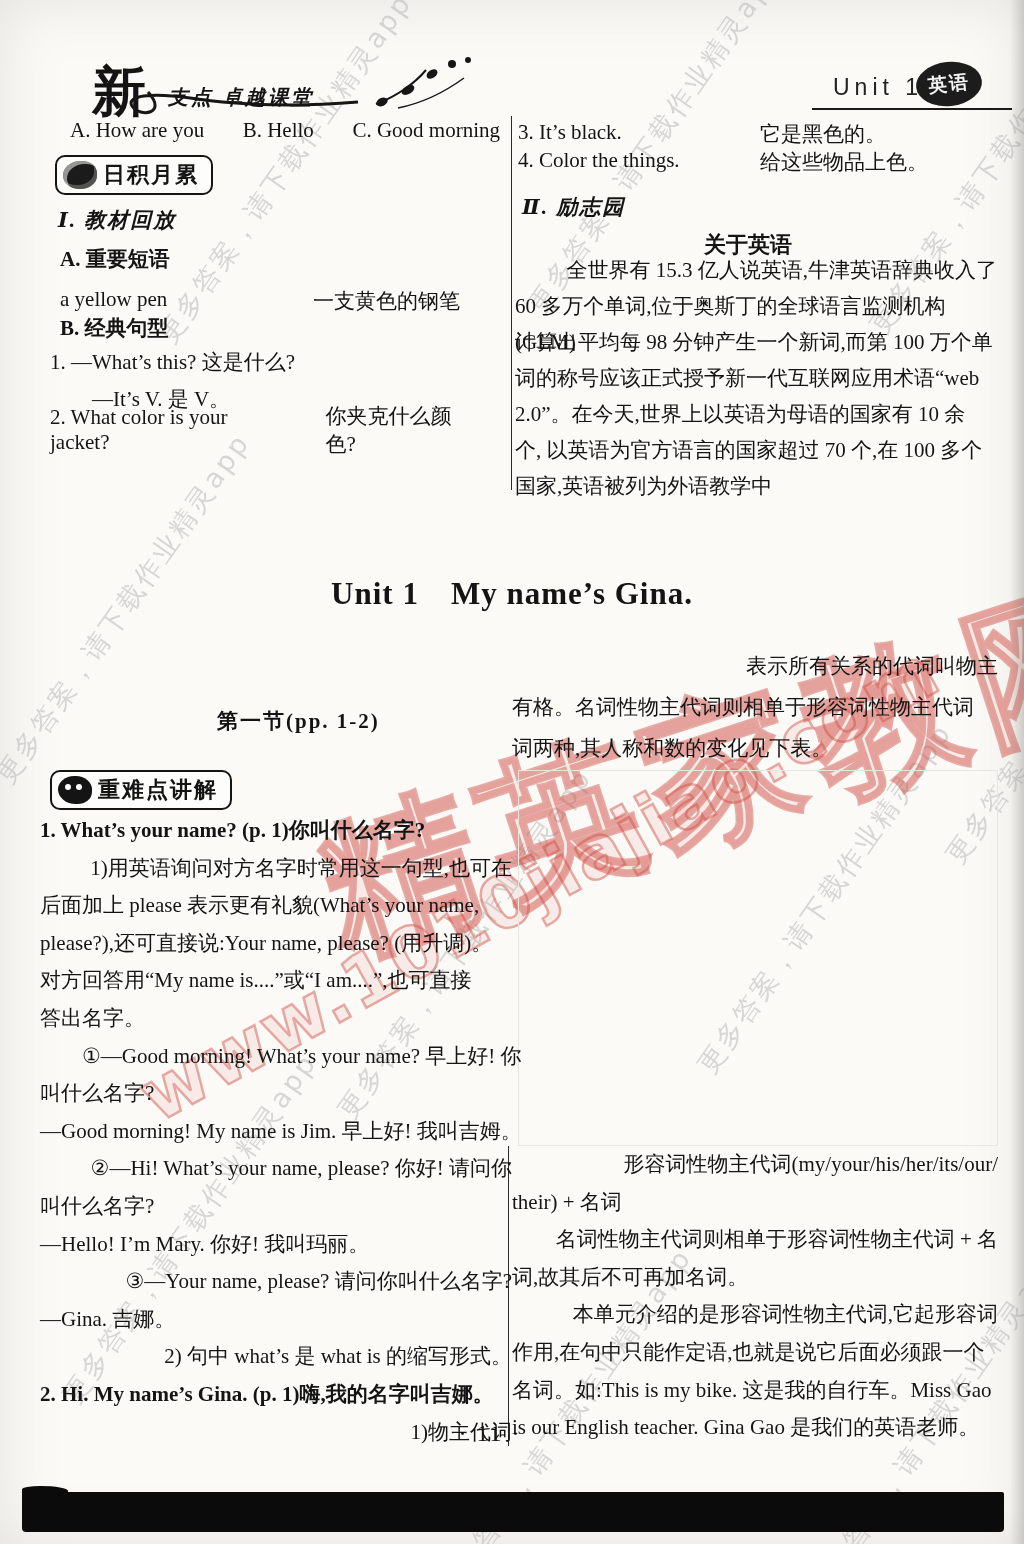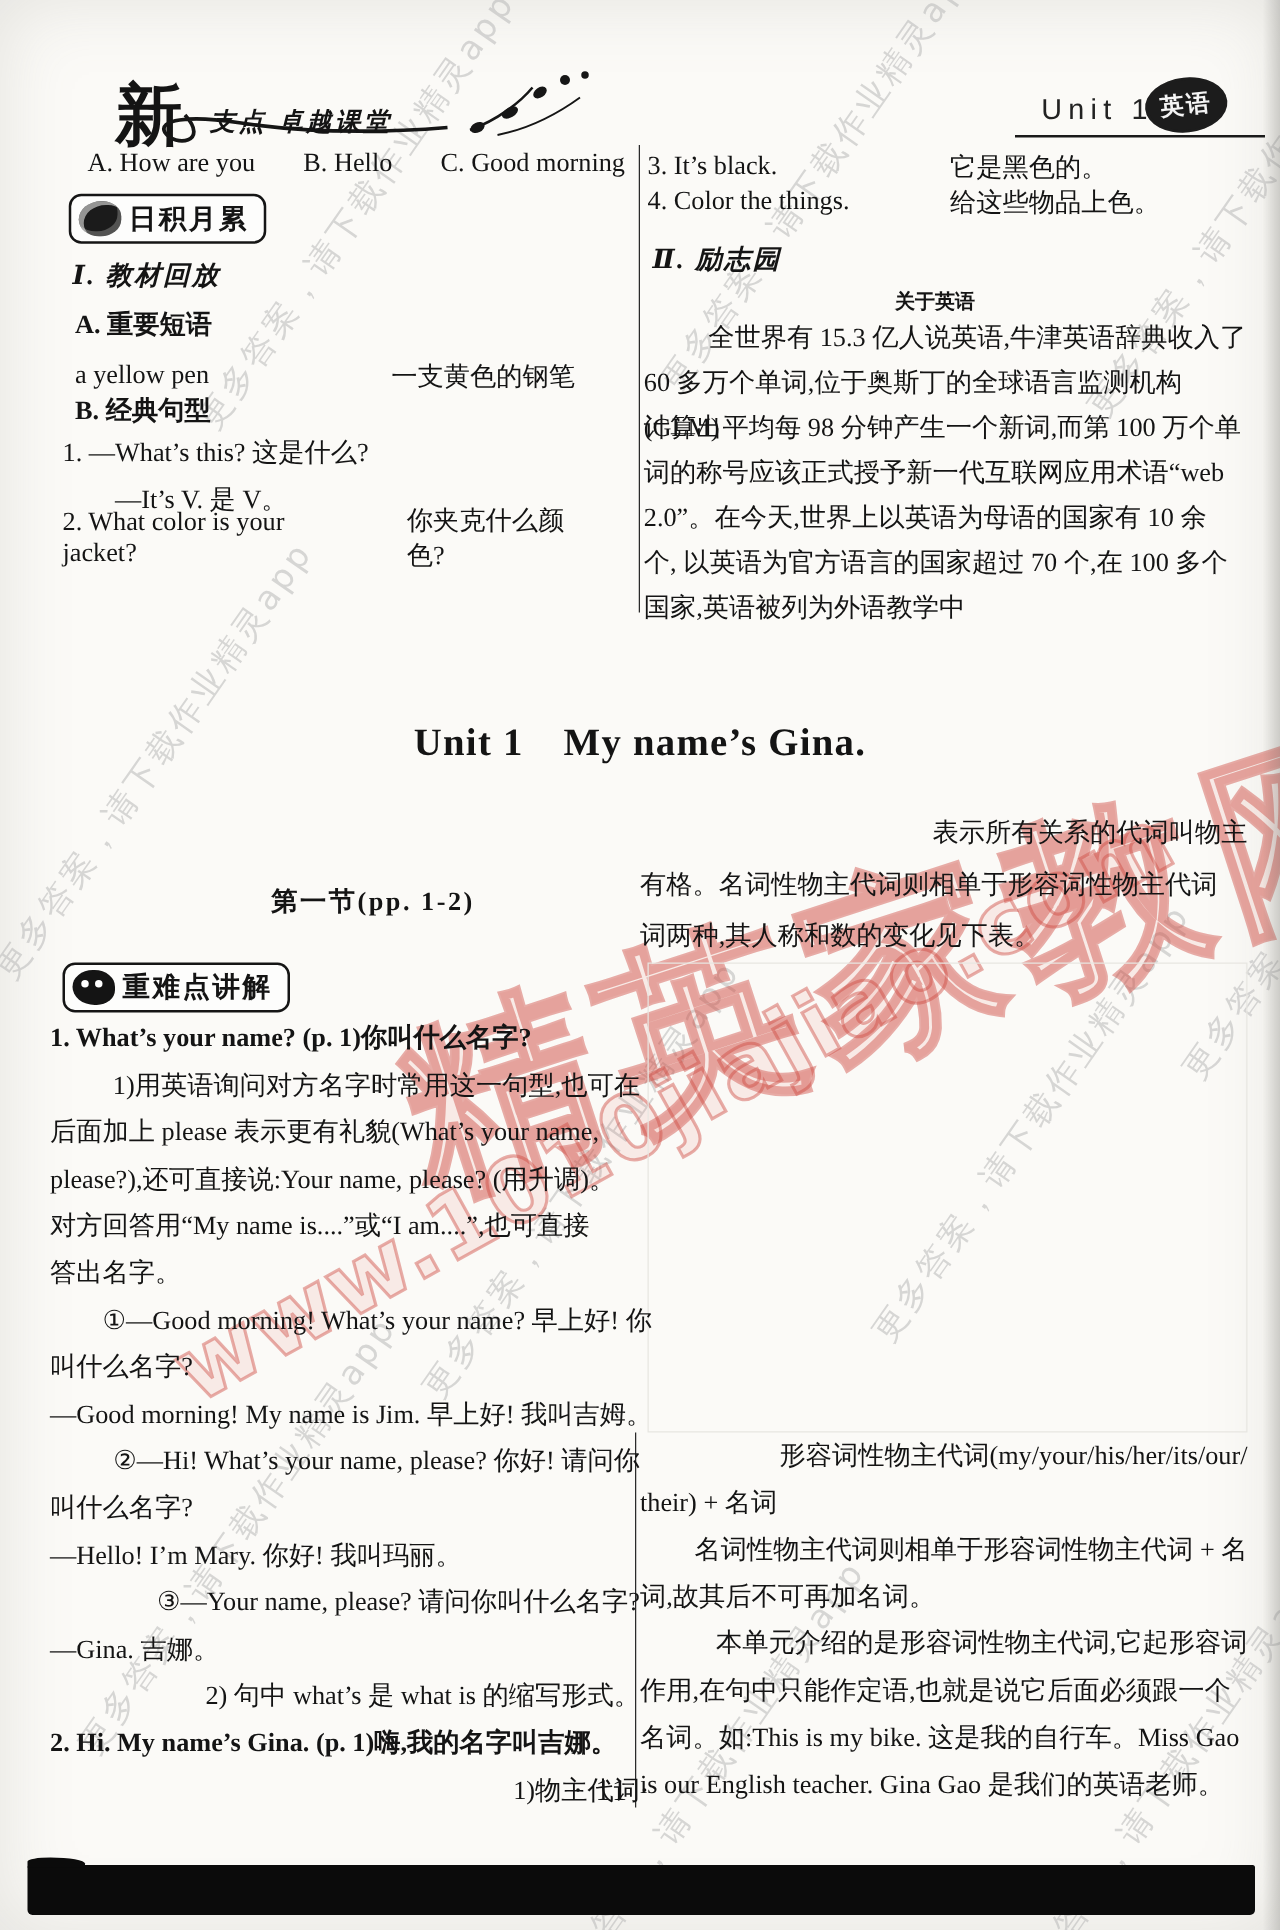--- a/index.html
+++ b/index.html
@@ -56,21 +56,21 @@
   .tl-s1{left:50px;top:352px;}
   .tl-s2{left:92px;top:389px;}
   .tl-s3{left:50px;top:402px;width:430px;align-items:center;}
   .tl-s3 .zh{margin-left:36px;}
   
   .tr-row{left:518px;width:478px;}
   .tr-3{top:120px;}
   .tr-4{top:148px;}
   .tr-row .en{width:242px;}
   .tr-roman{left:522px;top:197px;}
-  .essay-title{left:518px;top:234px;width:460px;text-align:center;font-weight:700;font-size:16px;}
+  .essay-title{left:518px;top:234px;width:460px;text-align:center;font-weight:700;font-size:22px;}
   .essay{position:absolute;left:515px;top:252px;width:482px;font-size:21px;line-height:36px;}
   .essay div{height:36px;}
   .ind{text-indent:2em;text-align:right;}
   
   .badge{
     position:absolute;display:flex;align-items:center;gap:6px;
     border:2.5px solid #151515;border-radius:10px;padding:3px 12px 3px 6px;
     font-size:22px;font-weight:700;letter-spacing:2px;background:rgba(255,255,255,.6);
   }
   .badge .ico{width:34px;height:28px;position:relative;flex:0 0 auto;}

